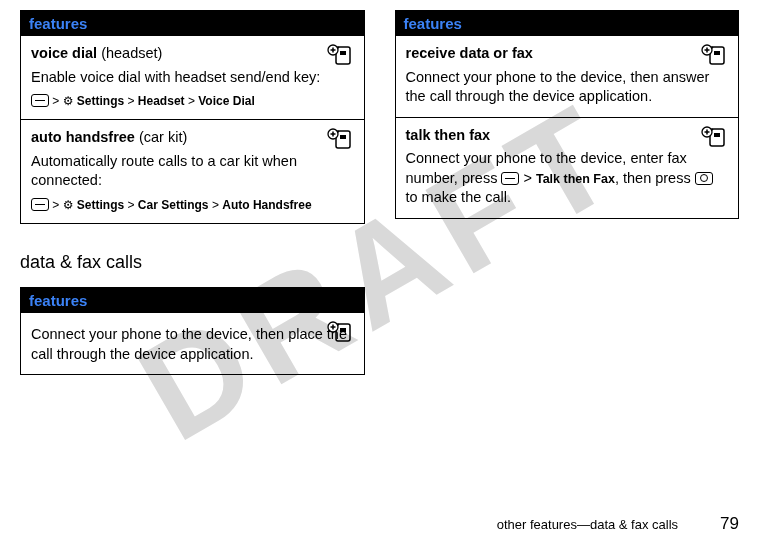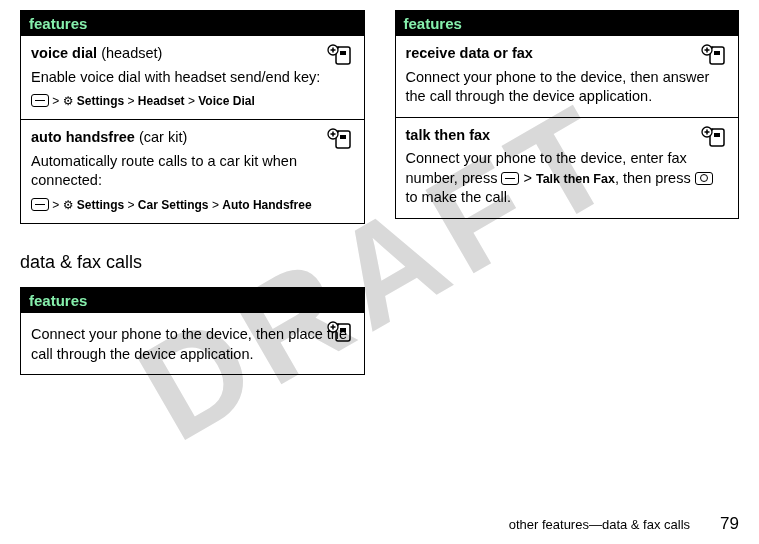--- a/index.html
+++ b/index.html
@@ -35,21 +35,21 @@
     width: 345px;
     display: flex;
     flex-direction: column;
   }
   .feature-table {
     border: 1.5px solid #000;
     margin-bottom: 18px;
   }
   .feature-header {
     background: #000;
-    color: #86efac;
+    color: #3b82f6;
     font-weight: bold;
     padding: 4px 8px;
     font-size: 15px;
   }
   .feature-row {
     padding: 8px 10px 10px 10px;
     font-size: 14.5px;
     line-height: 1.35;
     position: relative;
   }
@@ -109,21 +109,21 @@
     vertical-align: 0;
   }
   .footer {
     position: absolute;
     bottom: 10px;
     right: 20px;
     font-size: 13px;
     z-index: 1;
     display: flex;
     align-items: baseline;
-    gap: 30px;
+    gap: 42px;
   }
   .footer .page {
     font-weight: normal;
     font-size: 17px;
   }
 </style>
 </head>
 <body>
 
 <div class="watermark">DRAFT</div>

